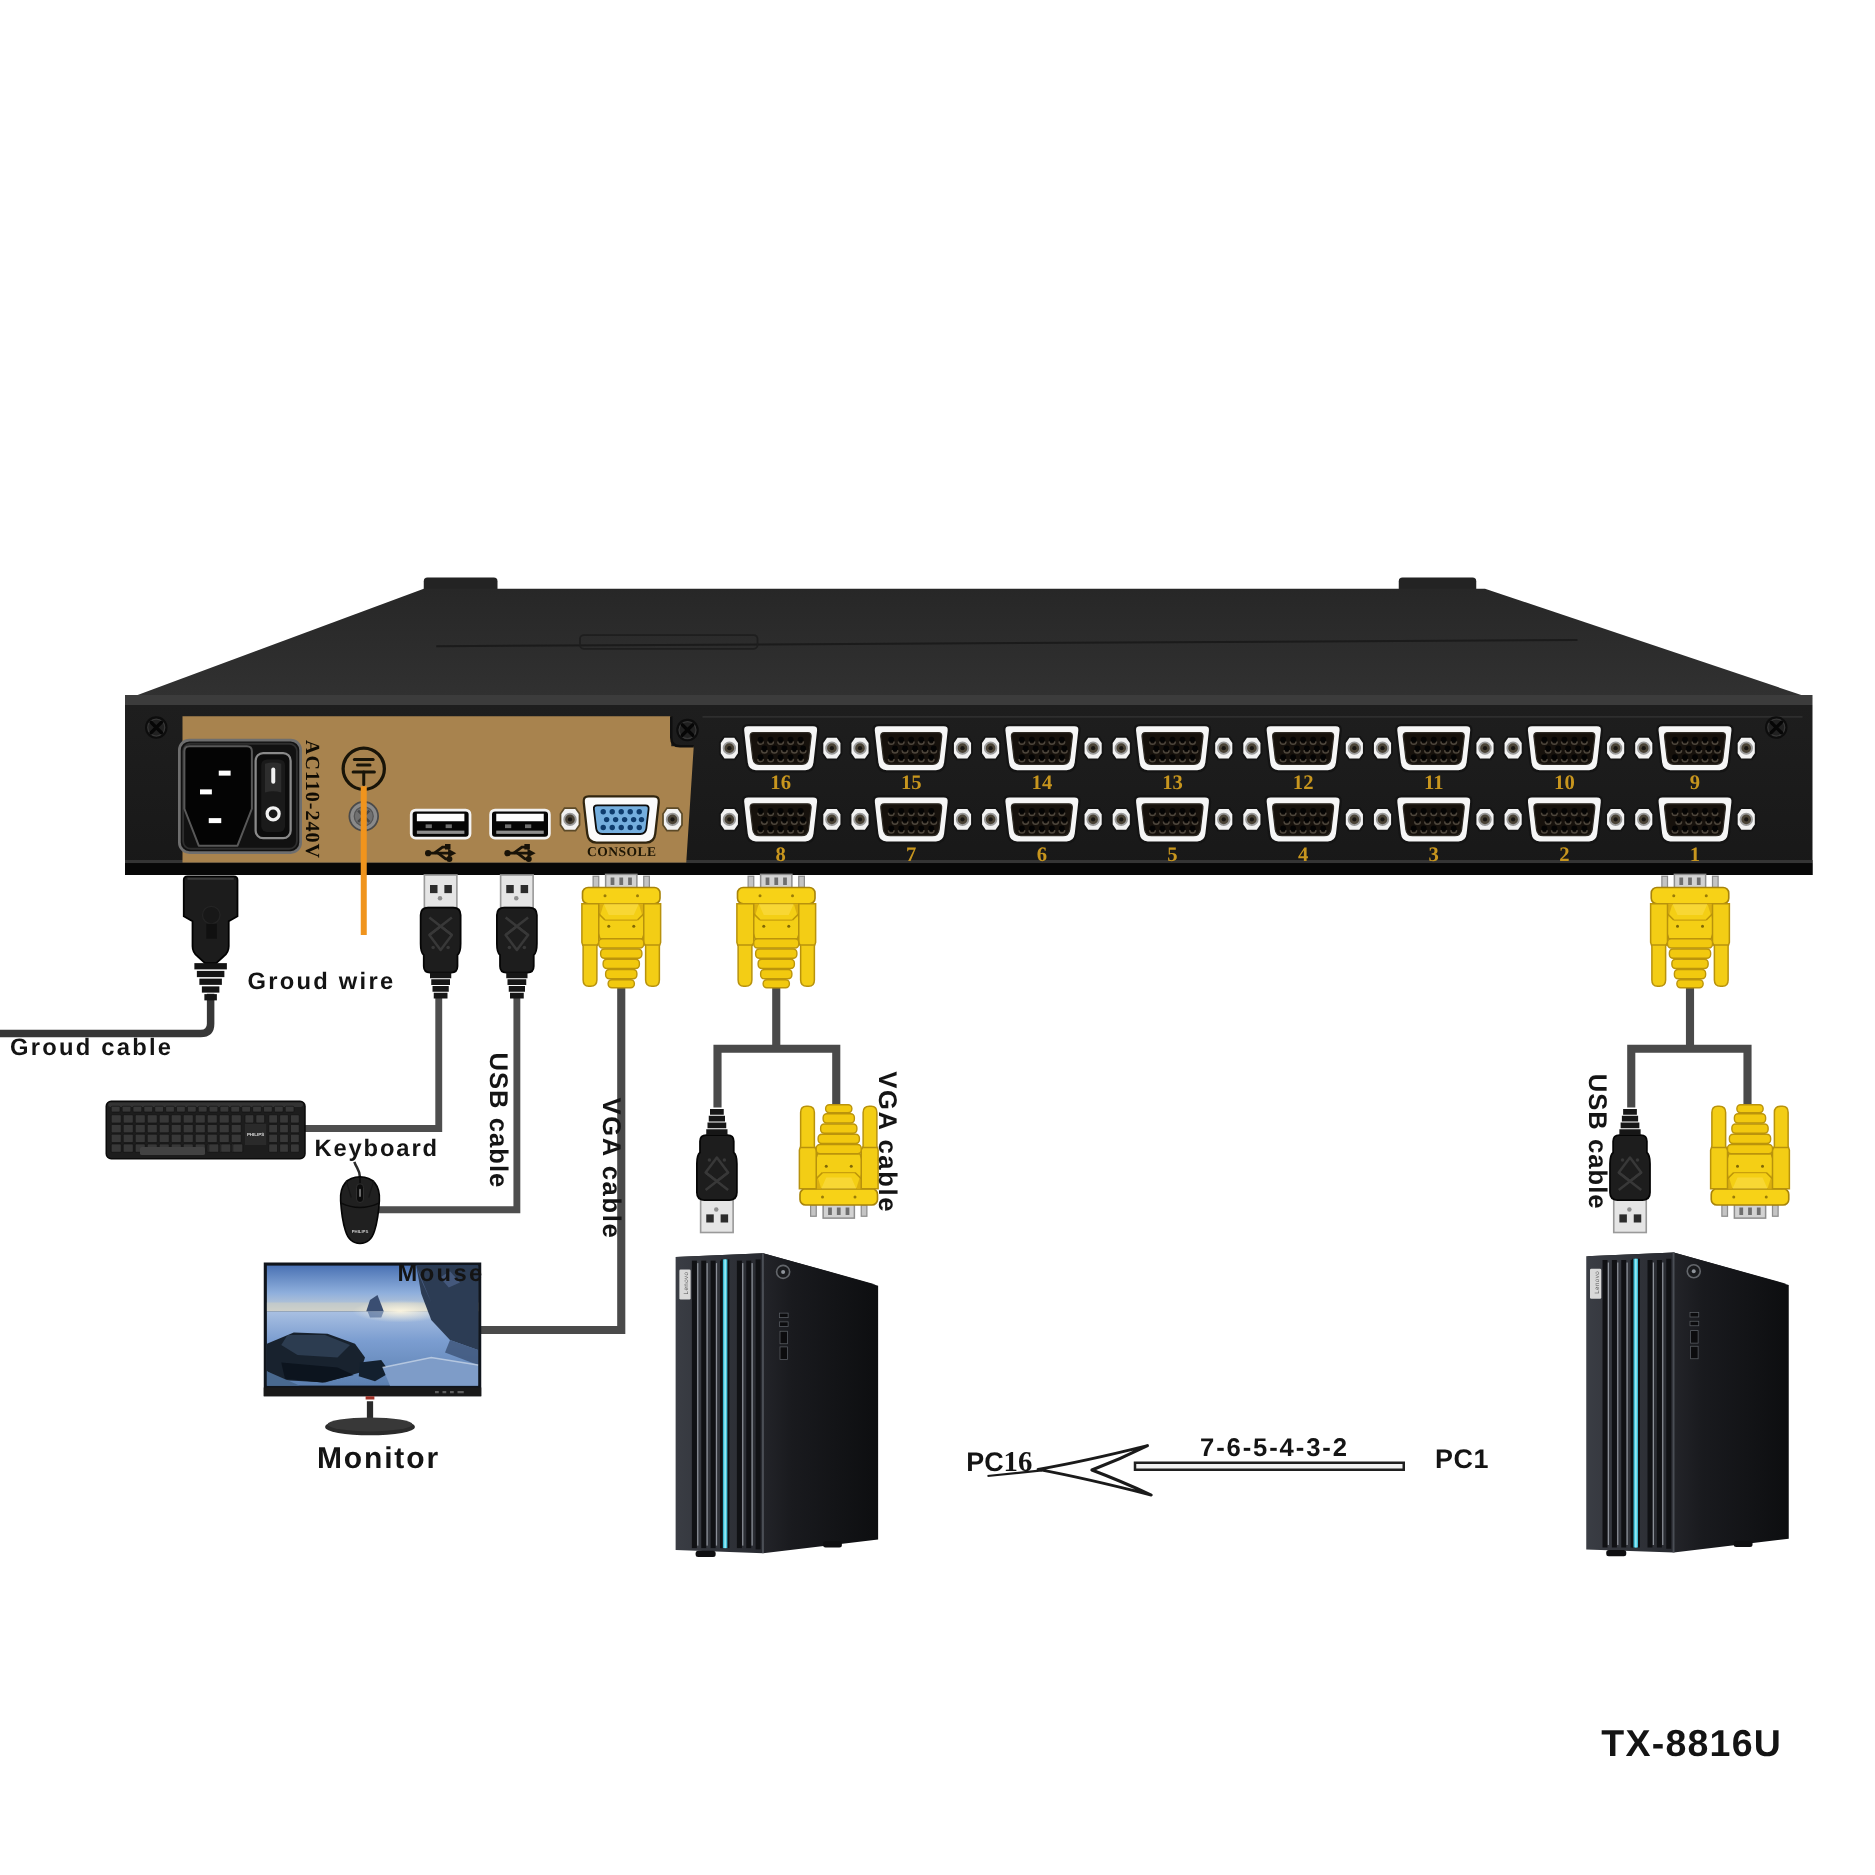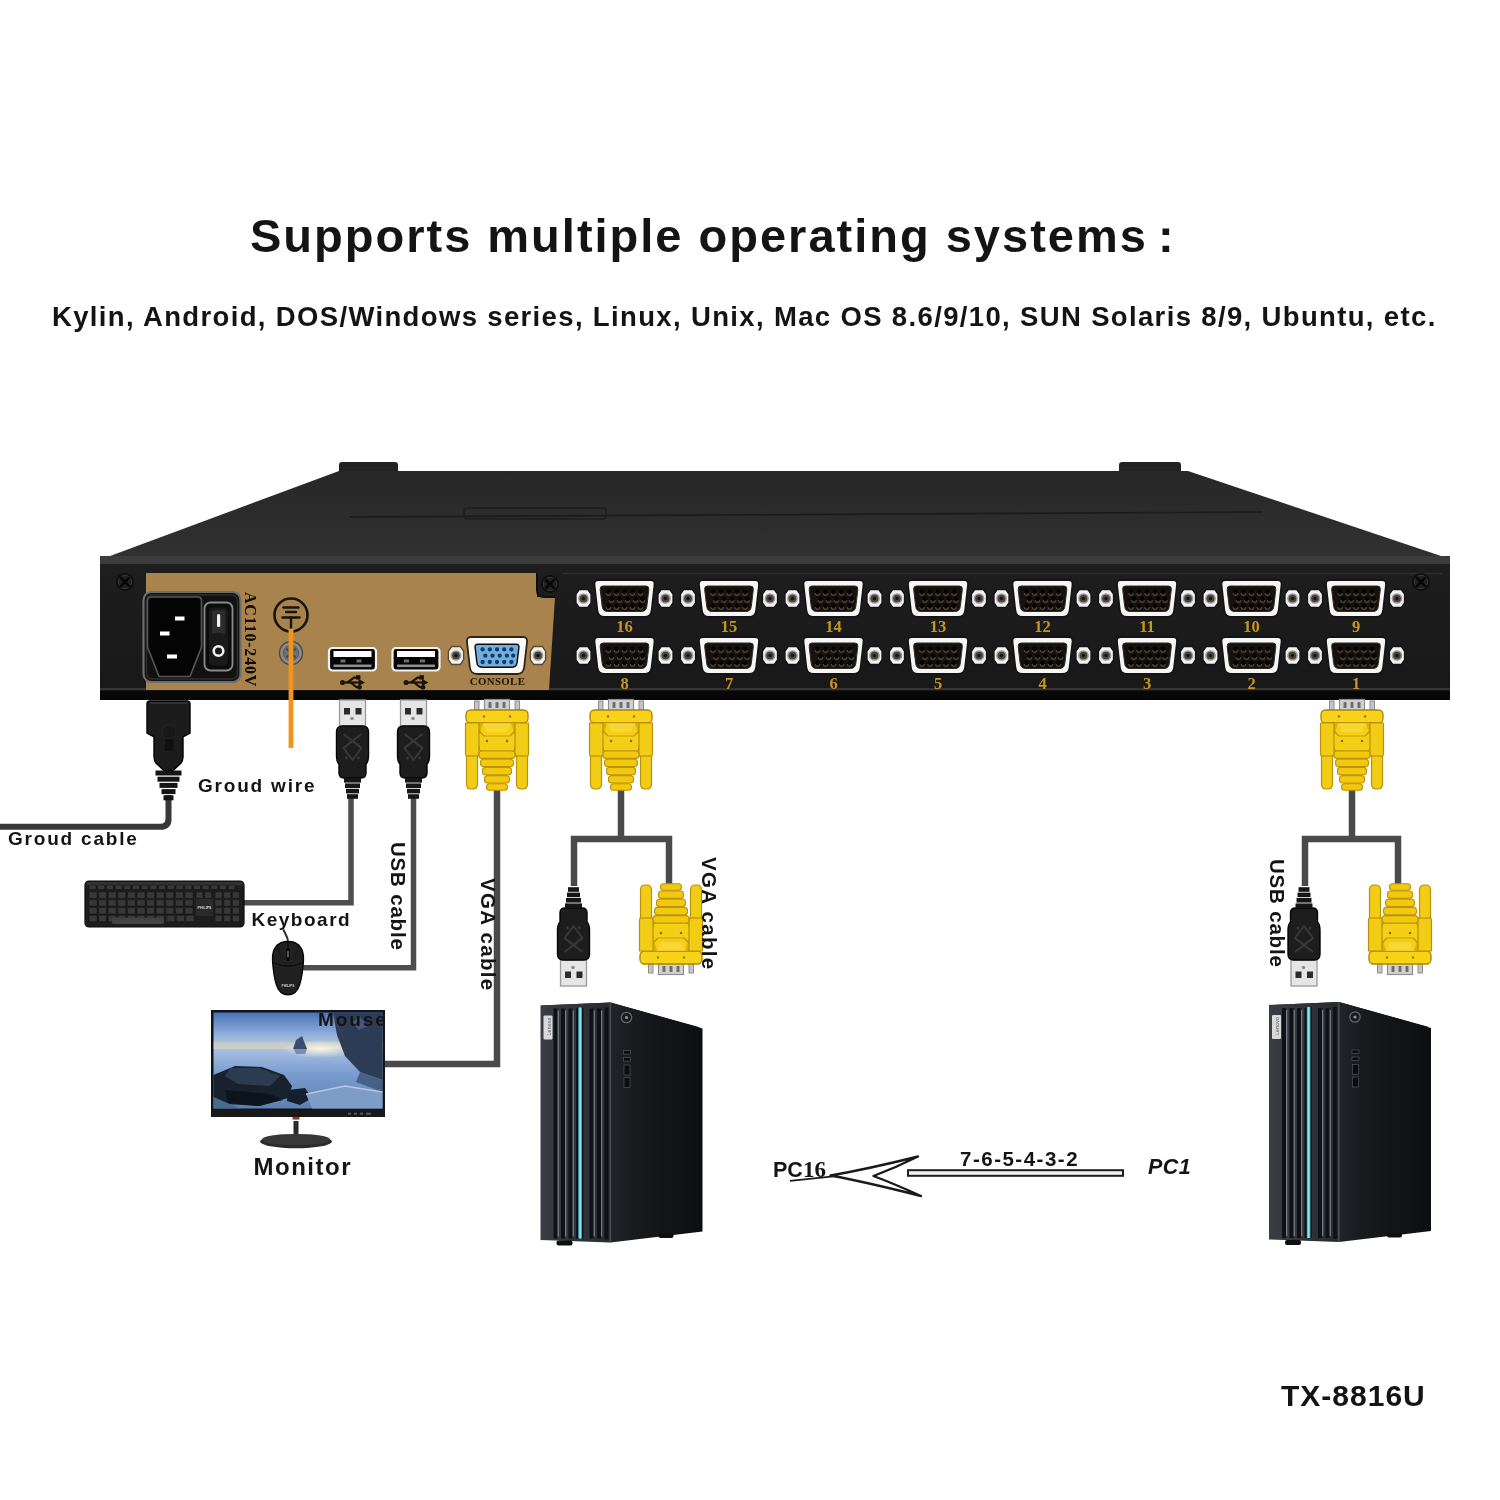--- a/index.html
+++ b/index.html
@@ -508,28 +508,26 @@
  <use href="#pc" transform="translate(1269,1002)"></use>
 </g>
 
 <g id="arrow">
  <rect x="908" y="1170.2" width="215" height="5.6" fill="#f2f2f2" stroke="#1f1f1f" stroke-width="2"></rect>
  <line x1="790" y1="1180.8" x2="833.5" y2="1176.3" stroke="#1a1a1a" stroke-width="1.8"></line>
  <path d="M 918,1156.5 Q 868,1169 830.5,1175.5 Q 868,1182.5 921,1196 Q 896,1184.5 873.5,1176 Q 896,1167.5 918,1156.5 Z" fill="#fff" stroke="#1a1a1a" stroke-width="2.4" stroke-linejoin="round"></path>
 </g>
 </svg>
 
-<div class="lb" style="left:250px;top:212px;font-size:47px;letter-spacing:2px;">Supports multiple operating systems<span style="letter-spacing:0;margin-left:10px;">:</span></div>
-<div class="lb" style="left:52px;top:303px;font-size:27.5px;letter-spacing:1.35px;">Kylin, Android, DOS/Windows series, Linux, Unix, Mac OS 8.6/9/10, SUN Solaris 8/9, Ubuntu, etc.</div>
 <div class="lb" style="left:8px;top:828.5px;font-size:19px;letter-spacing:1.8px;">Groud cable</div>
 <div class="lb" style="left:198px;top:776px;font-size:19px;letter-spacing:1.8px;">Groud wire</div>
 <div class="lb" style="left:251.5px;top:910px;font-size:19px;letter-spacing:1.5px;text-align:right;">Keyboard</div>
 <div class="lb" style="left:318px;top:973.5px;font-size:19px;letter-spacing:1.9px;margin-top:36px;">Mouse</div>
 <div class="lb" style="left:253.5px;top:1154.5px;font-size:24px;letter-spacing:1.5px;">Monitor</div>
 <div class="lb rot" style="left:407.5px;top:842px;font-size:20.5px;letter-spacing:0.8px;">USB cable</div>
 <div class="lb rot" style="left:498px;top:878px;font-size:20.5px;letter-spacing:1.3px;">VGA cable</div>
 <div class="lb rot" style="left:719px;top:857px;font-size:20.5px;letter-spacing:1.3px;">VGA cable</div>
 <div class="lb rot" style="left:1286.5px;top:859px;font-size:20.5px;letter-spacing:0.8px;">USB cable</div>
 <div class="lb" style="left:773px;top:1158px;font-size:21.5px;letter-spacing:0;">PC<span style="font-family:'Liberation Serif',serif;font-size:23px;">16</span></div>
 <div class="lb" style="left:960px;top:1149px;font-size:20.5px;letter-spacing:1.5px;">7-6-5-4-3-2</div>
-<div class="lb" style="left:1148px;top:1156.5px;font-size:21.5px;letter-spacing:0.5px;font-style:italic;">PC1</div>
+<div class="lb" style="left:1148px;top:1156.5px;font-size:21.5px;letter-spacing:0.5px;">PC1</div>
 <div class="lb" style="left:1281px;top:1381px;font-size:30px;letter-spacing:1px;">TX-8816U</div>
 </div>
 
 </body></html>

